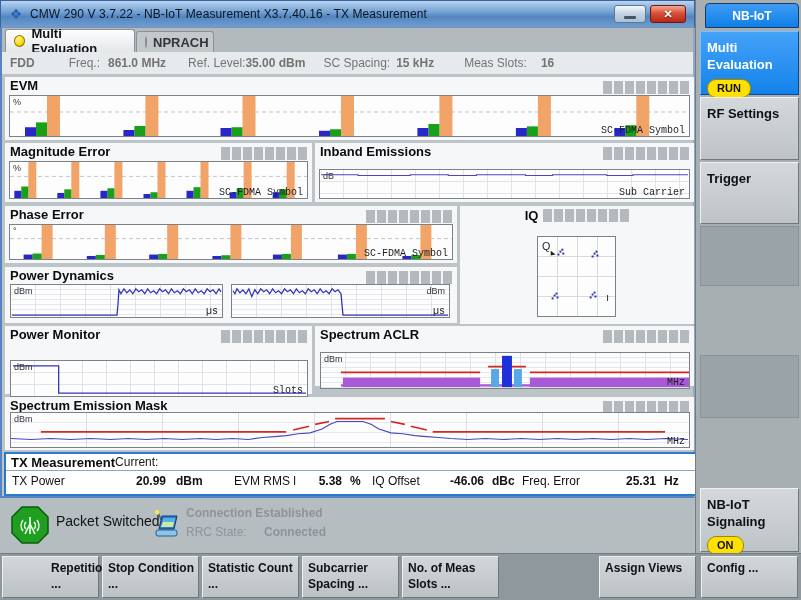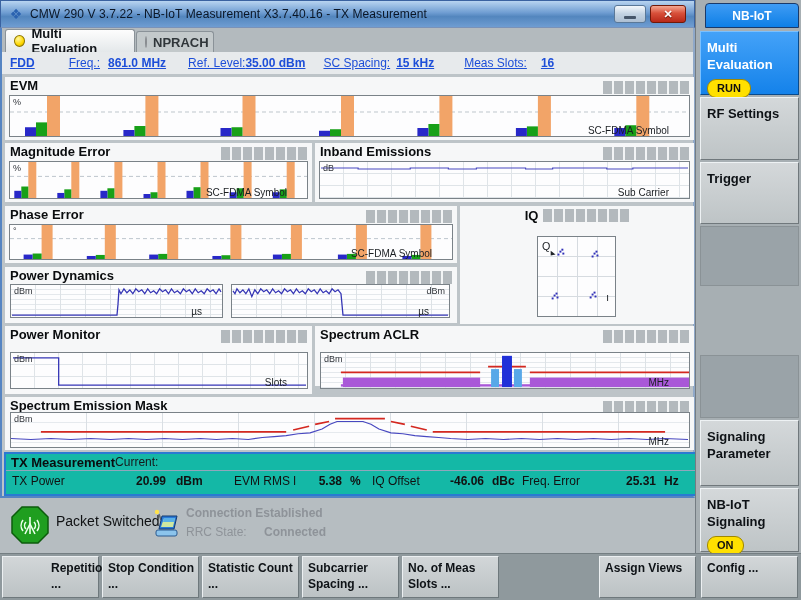--- a/index.html
+++ b/index.html
@@ -22,43 +22,43 @@
   .tabrow { position:absolute; left:0; top:28px; width:695px; height:24px; background:#b3babe; border-left:2px solid #5584c2; border-right:2px solid #8fa8c8; }
   .tab { position:absolute; display:flex; align-items:center; gap:6px; font-weight:bold; font-size:13px; color:#101418; padding:0 8px; border:1px solid #8a9298; border-bottom:none; border-radius:3px 3px 0 0; }
   .tab-active { left:3px; top:1px; height:23px; width:130px; background:linear-gradient(#fdfdfd,#e4e8ea); }
   .tab-inactive { left:134px; top:3px; height:21px; width:78px; background:#c3c9cb; color:#30363a; }
   .dot { width:12px; height:12px; border-radius:50%; }
   .dot-on { background:radial-gradient(circle at 35% 30%, #fff6a0, #ffd800 60%, #c8a000); border:1px solid #907800; }
   .dot-off { background:radial-gradient(circle at 35% 30%, #ffffff, #d4d8da 70%, #a8acb0); border:1px solid #888c90; }
 
   
   .infobar { position:absolute; left:0; top:52px; width:695px; height:22px; background:#e7eaec;
-    border-left:2px solid #5584c2; border-right:2px solid #8fa8c8; display:flex; align-items:center; font-size:12px; color:#1d4ed8;text-decoration:underline; }
+    border-left:2px solid #5584c2; border-right:2px solid #8fa8c8; display:flex; align-items:center; font-size:12px; color:#737373; }
   .infobar span { white-space:nowrap; }
   .inf-b { font-weight:bold; }
   .i-duplex{margin-left:8px;} .i-fl{margin-left:34px;} .i-fv{margin-left:8px;} .i-rl{margin-left:22px;} .i-rv{}
   .i-sl{margin-left:18px;} .i-sv{margin-left:6px;} .i-ml{margin-left:30px;} .i-mv{margin-left:14px;}
 
   
   .main { position:absolute; left:0; top:74px; width:695px; height:424px; background:#bdc4c8;
     border-left:2px solid #5584c2; border-right:2px solid #8fa8c8; border-bottom:2px solid #5584c2; }
   .panel { position:absolute; background:#f6f7f8; }
   .ptitle { position:absolute; top:1px; left:5px; font-weight:bold; font-size:13px; color:#0a0c0e; white-space:nowrap; }
   .indicator { position:absolute; top:4px; right:5px; width:86px; height:13px;
     background:repeating-linear-gradient(90deg,#b3b9bd 0 9px,#f2f4f5 9px 11px); }
   .chart { position:absolute; background:#fdfdfe; border:1px solid #7a8288; overflow:hidden; }
   .chart svg { display:block; width:100%; height:100%; }
   .ylab { position:absolute; left:3px; top:1px; font-size:9px; color:#30343a; z-index:3; }
-  .xlab { position:absolute; right:20px; bottom:0; font-size:10px; color:#1a1e22; z-index:3; }
+  .xlab { position:absolute; right:4px; bottom:0; font-size:10px; color:#1a1e22; z-index:3;font-family:Liberation Mono, monospace; }
   .trace { fill:none; stroke:#3535b5; stroke-width:1.3; }
   .trace-thin { fill:none; stroke:#4848c0; stroke-width:1.2; }
   .limit { fill:none; stroke:#d42820; stroke-width:1.8; }
   .g-sparse { background-image:
       repeating-linear-gradient(to right, transparent 0 23px, #dfe4e8 23px 24px),
-      repeating-linear-gradient(to bottom, transparent 0 11px, #dfe4e8 11px 12px); }
+      repeating-linear-gradient(to bottom, transparent 0 11px, #dfe4e8 11px 12px); margin-top: 8px; }
   .g-dense { background-image:
       repeating-linear-gradient(to right, transparent 0 24px, #dde2e6 24px 25px),
       repeating-linear-gradient(to bottom, transparent 0 4px, #e4e8ec 4px 5px); }
   .g-sem { background-image:
       repeating-linear-gradient(to right, transparent 0 75px, #dadfe4 75px 76px),
       repeating-linear-gradient(to bottom, transparent 0 9px, #e6eaee 9px 10px); }
 
   
   .p-evm   { left:3px;  top:3px;   width:689px; height:63px; }
   .p-mag   { left:3px;  top:69px;  width:307px; height:59px; }
@@ -81,21 +81,21 @@
   .c-sem   { left:5px; top:15px; width:680px; height:36px; }
 
   .iq-head { position:absolute; left:0; top:2px; width:100%; display:flex; justify-content:center; align-items:center; gap:5px; }
   .iq-head .ptitle-c { font-weight:bold; font-size:13px; color:#0a0c0e; }
   .iq-head .indicator { position:static; }
   .c-iq { left:77px; top:30px; width:79px; height:81px;
      background-image:repeating-linear-gradient(to right, transparent 0 19px, #d6dbe0 19px 20px),
                       repeating-linear-gradient(to bottom, transparent 0 19px, #d6dbe0 19px 20px); }
 
   
-  .p-res { position:absolute; left:2px; top:378px; width:732px; height:44px; background:#14b8a6; border:2px solid #2a7ad2; }
+  .p-res { position:absolute; left:2px; top:378px; width:732px; height:44px; background:#ffffff; border:2px solid #2a7ad2; }
   .res-head { height:17px; border-bottom:1px solid #90a6bc; padding-left:5px; display:flex; align-items:center; }
   .res-title { font-weight:bold; font-size:13px; color:#0a0c0e; }
   .res-mode { font-size:12px; color:#16181a; }
   .res-row { position:relative; height:21px; font-size:12px; color:#111; }
   .res-row span { position:absolute; top:3px; white-space:nowrap; }
   .rv { font-weight:bold; text-align:right; }
   .ru { font-weight:bold; }
   .rl1{left:6px;} .rv1{left:90px; width:70px;} .ru1{left:170px;}
   .rl2{left:228px;} .rv2{left:278px; width:58px;} .ru2{left:344px;}
   .rl3{left:366px;} .rv3{left:418px; width:60px;} .ru3{left:486px;}
@@ -458,23 +458,20 @@
       <span class="badge">RUN</span>
     </div>
     <div class="sb-btn b-rf">
       <span>RF Settings</span>
     </div>
     <div class="sb-btn b-trig">
       <span>Trigger</span>
     </div>
     <div class="sb-spacer sp1"></div>
     <div class="sb-spacer sp2"></div>
-    <div class="sb-btn b-sig">
-      <span>Signaling Parameter</span>
-    </div>
     <div class="sb-btn b-nbs">
       <span>NB-IoT Signaling</span><br>
       <span class="badge">ON</span>
     </div>
   </div>
 
   <div class="softrow">
     <div class="soft sk1">Repetition ...</div>
     <div class="soft sk2">Stop Condition ...</div>
     <div class="soft sk3">Statistic Count ...</div>

